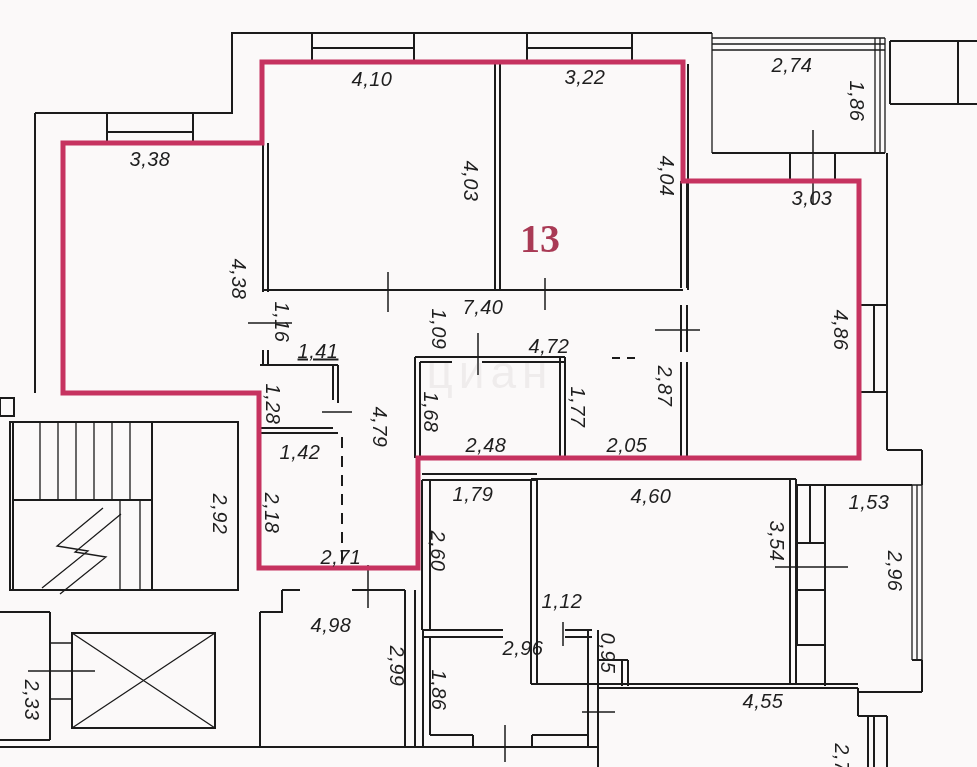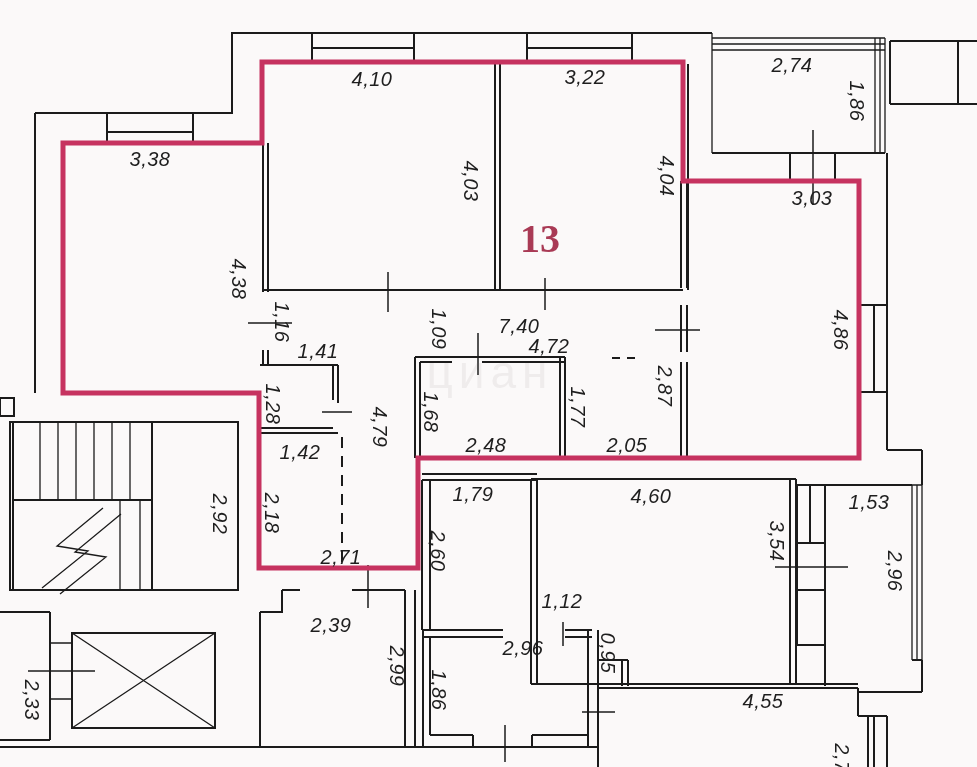--- a/index.html
+++ b/index.html
@@ -129,43 +129,43 @@
       <span class="dim-label" style="left: 372px; top: 79px;">4,10</span>
       <span class="dim-label" style="left: 585px; top: 77px;">3,22</span>
       <span class="dim-label" style="left: 792px; top: 65px;">2,74</span>
       <span class="dim-label vertical" style="left: 856px; top: 101px;">1,86</span>
       <span class="dim-label" style="left: 150px; top: 159px;">3,38</span>
       <span class="dim-label vertical" style="left: 470px; top: 181px;">4,03</span>
       <span class="dim-label vertical" style="left: 666px; top: 176px;">4,04</span>
       <span class="dim-label" style="left: 776px; top: 198px; margin-left: 36px;">3,03</span>
       <span class="dim-label vertical" style="left: 840px; top: 330px;">4,86</span>
       <span class="dim-label vertical" style="left: 238px; top: 279px;">4,38</span>
-      <span class="dim-label" style="left: 483px; top: 326px; margin-left: 36px;">7,40</span>
+      <span class="dim-label" style="left: 483px; top: 307px;">7,40</span>
       <span class="dim-label vertical" style="left: 281px; top: 322px;">1,16</span>
       <span class="dim-label vertical" style="left: 438px; top: 329px;">1,09</span>
-      <span class="dim-label" style="left: 318px; top: 351px;">1,41</span>
+      <span class="dim-label" style="left: 318px; top: 351px; text-decoration: underline;">1,41</span>
       <span class="dim-label" style="left: 549px; top: 346px;">4,72</span>
       <span class="dim-label vertical" style="left: 664px; top: 386px;">2,87</span>
       <span class="dim-label vertical" style="left: 272px; top: 404px;">1,28</span>
       <span class="dim-label vertical" style="left: 430px; top: 412px;">1,68</span>
       <span class="dim-label vertical" style="left: 577px; top: 407px;">1,77</span>
       <span class="dim-label" style="left: 486px; top: 445px;">2,48</span>
       <span class="dim-label" style="left: 627px; top: 445px;">2,05</span>
       <span class="dim-label" style="left: 300px; top: 452px; text-align: center;">1,42</span>
       <span class="dim-label vertical" style="left: 379px; top: 427px;">4,79</span>
       <span class="dim-label vertical" style="left: 219px; top: 514px;">2,92</span>
       <span class="dim-label vertical" style="left: 271px; top: 513px;">2,18</span>
       <span class="dim-label" style="left: 341px; top: 557px;">2,71</span>
       <span class="dim-label" style="left: 473px; top: 494px;">1,79</span>
       <span class="dim-label vertical" style="left: 437px; top: 551px;">2,60</span>
       <span class="dim-label" style="left: 651px; top: 496px;">4,60</span>
       <span class="dim-label vertical" style="left: 776px; top: 541px;">3,54</span>
       <span class="dim-label" style="left: 869px; top: 502px;">1,53</span>
       <span class="dim-label vertical" style="left: 894px; top: 571px;">2,96</span>
-      <span class="dim-label" style="left: 331px; top: 625px;">2,39</span>
+      <span class="dim-label" style="left: 331px; top: 625px;">4,98</span>
       <span class="dim-label vertical" style="left: 396px; top: 666px;">2,99</span>
       <span class="dim-label" style="left: 562px; top: 601px;">1,12</span>
       <span class="dim-label" style="left: 523px; top: 648px;">2,96</span>
       <span class="dim-label vertical" style="left: 607px; top: 653px;">0,95</span>
       <span class="dim-label vertical" style="left: 438px; top: 690px;">1,86</span>
       <span class="dim-label vertical" style="left: 31px; top: 700px;">2,33</span>
       <span class="dim-label" style="left: 763px; top: 701px;">4,55</span>
       <span class="dim-label vertical" style="left: 841px; top: 758px;">2,7</span>
     </div>
 </div>

